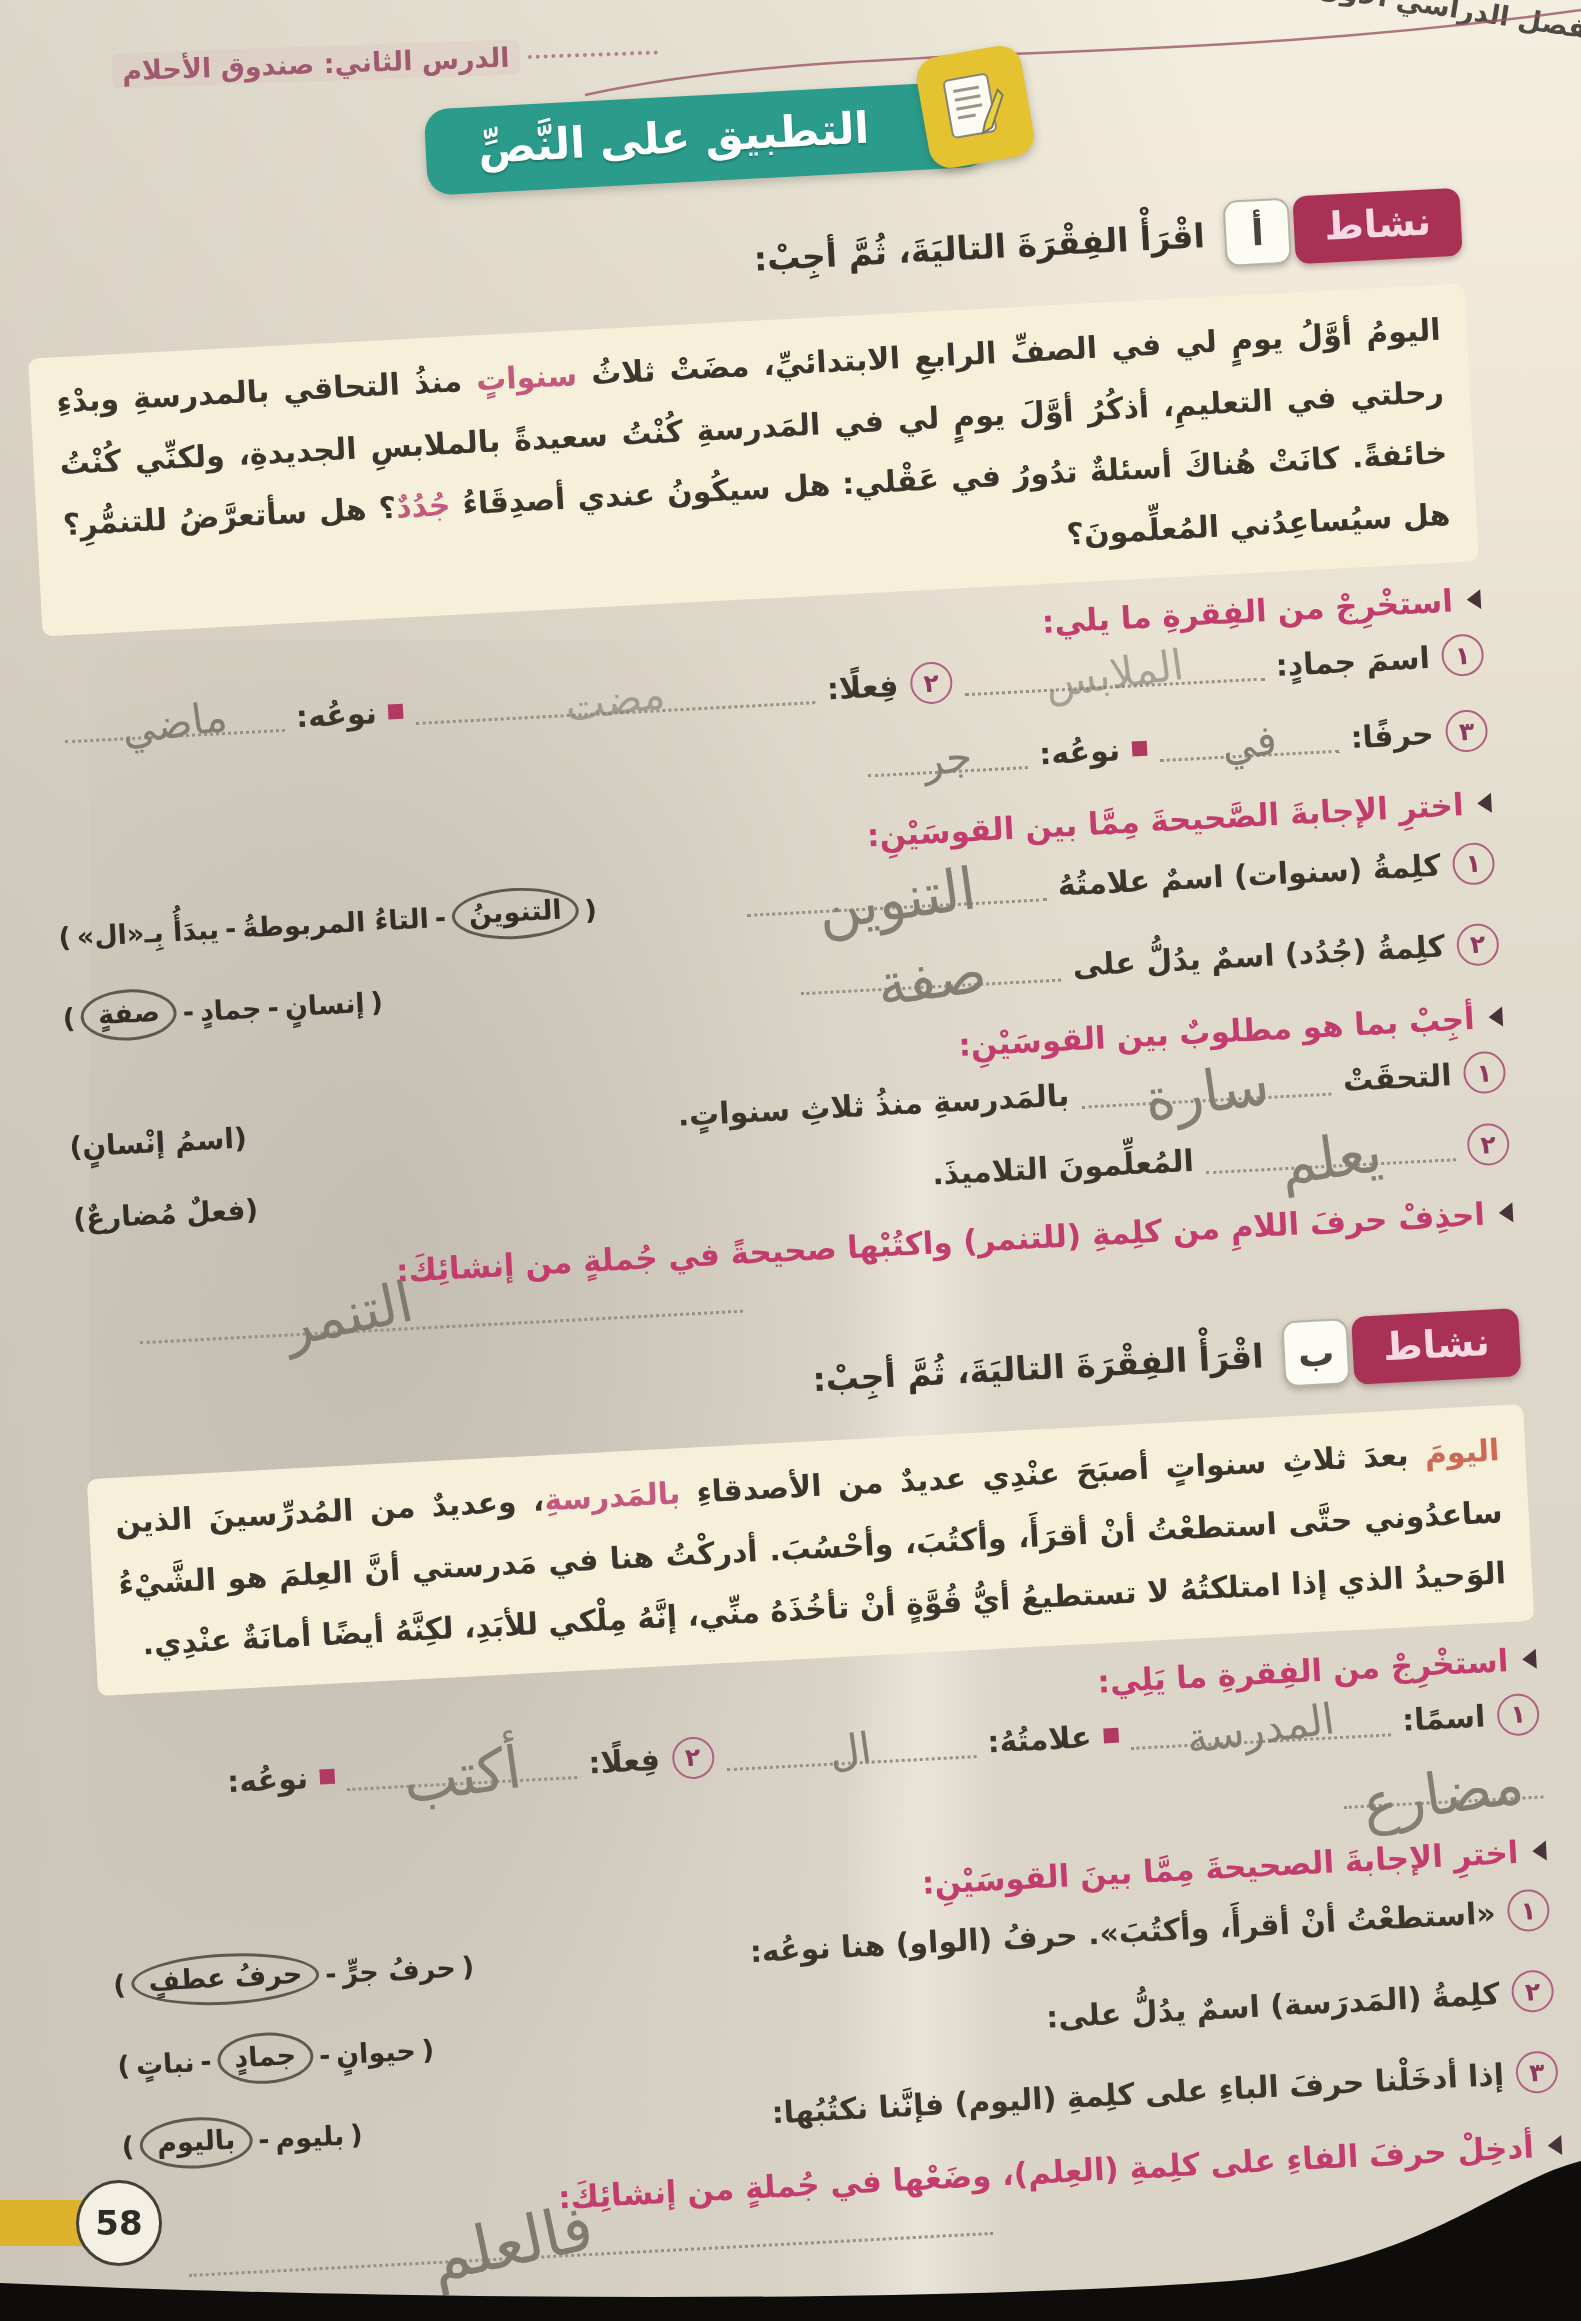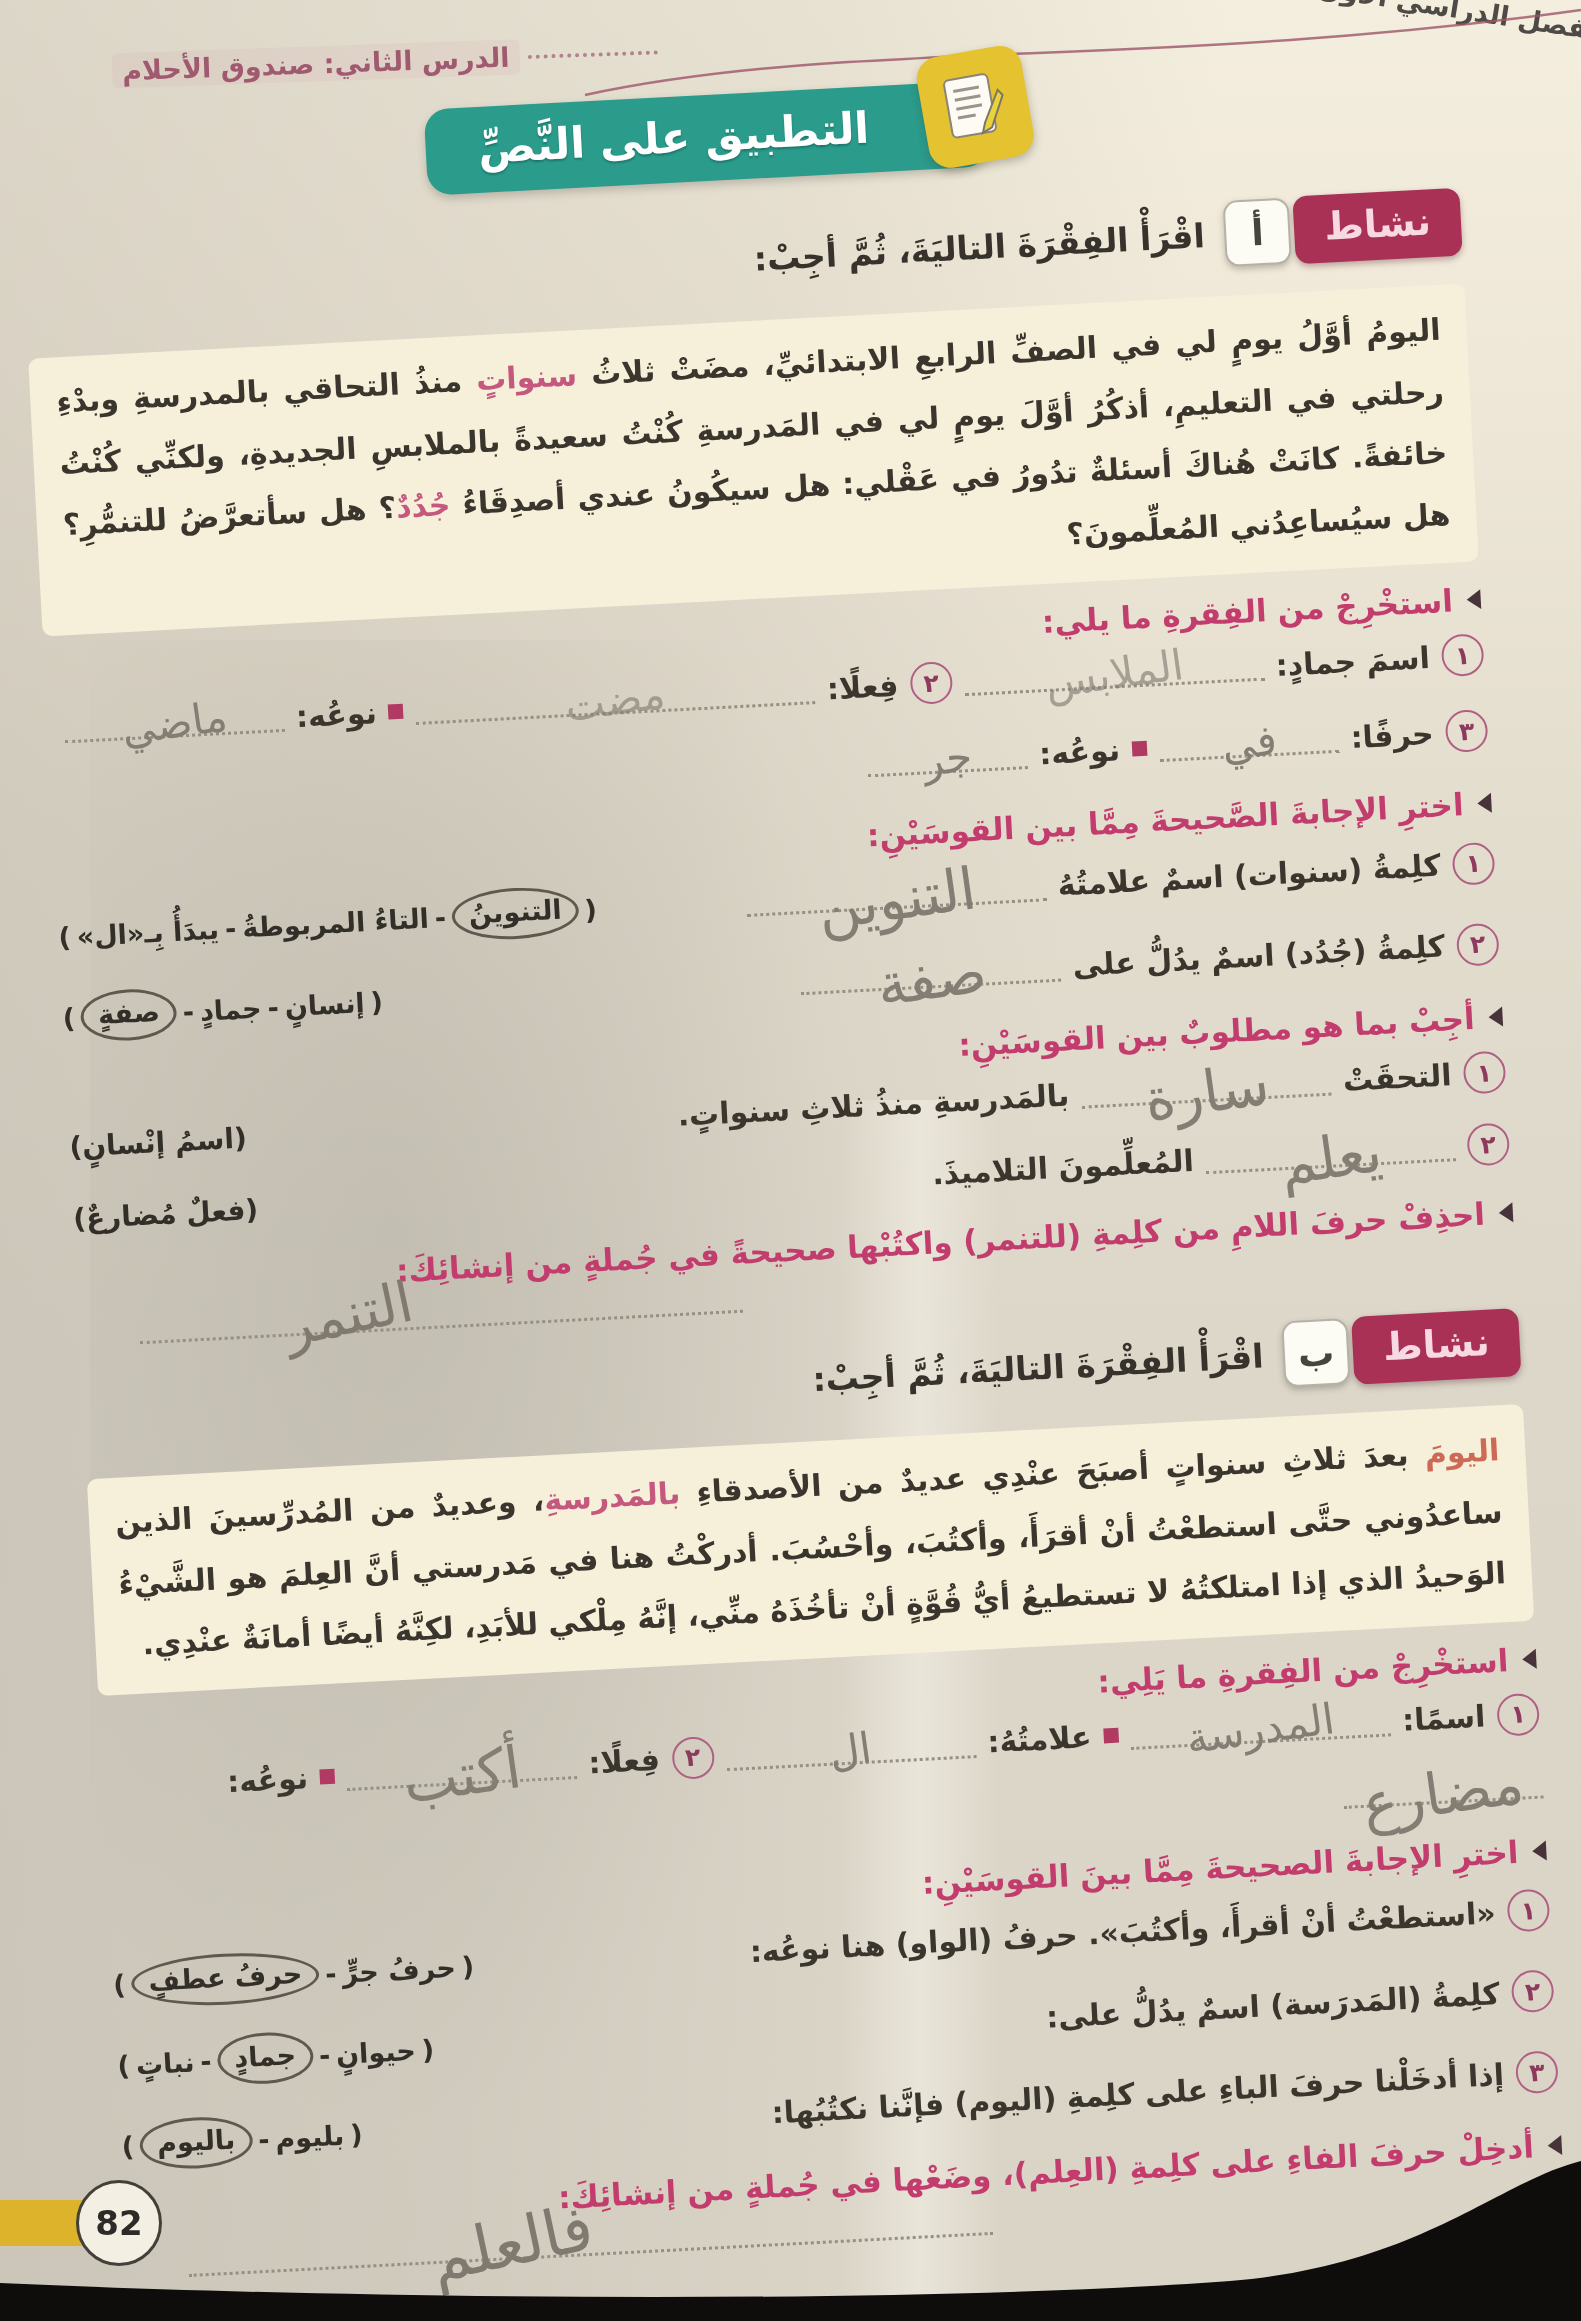--- a/index.html
+++ b/index.html
@@ -344,17 +344,17 @@
     <span class="tri"></span>
     <span class="h-text">أدخِلْ حرفَ الفاءِ على كلِمةِ (العِلم)، وضَعْها في جُملةٍ من إنشائِكَ:</span>
   </div>
   <div class="ans-line wide">
     <span class="hw2">فالعلم</span>
   </div>
 
 </div>
 
 <div class="pg-band"></div>
-<div class="pg-circle">82</div>
+<div class="pg-circle">58</div>
 
 <svg class="bottom-black" width="1581" height="210" viewBox="0 0 1581 210">
   <path d="M0,172 C 350,188 900,194 1230,170 C 1420,154 1495,72 1581,50 L1581,210 L0,210 Z" fill="#0e0d0b"></path>
 </svg>
 
 </body></html>

